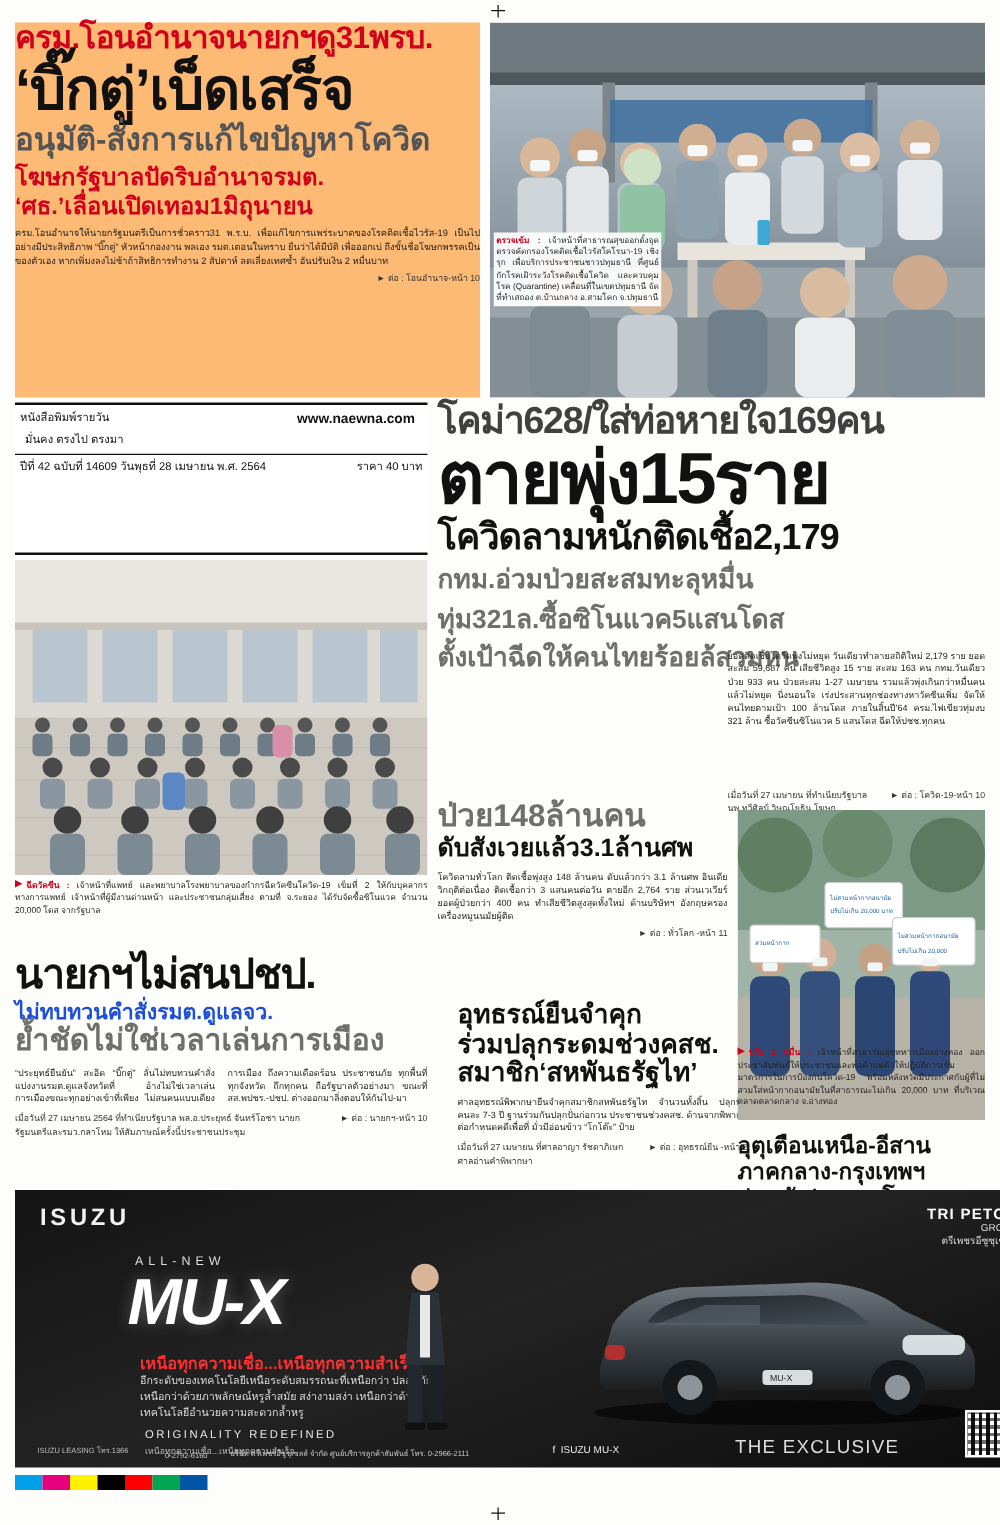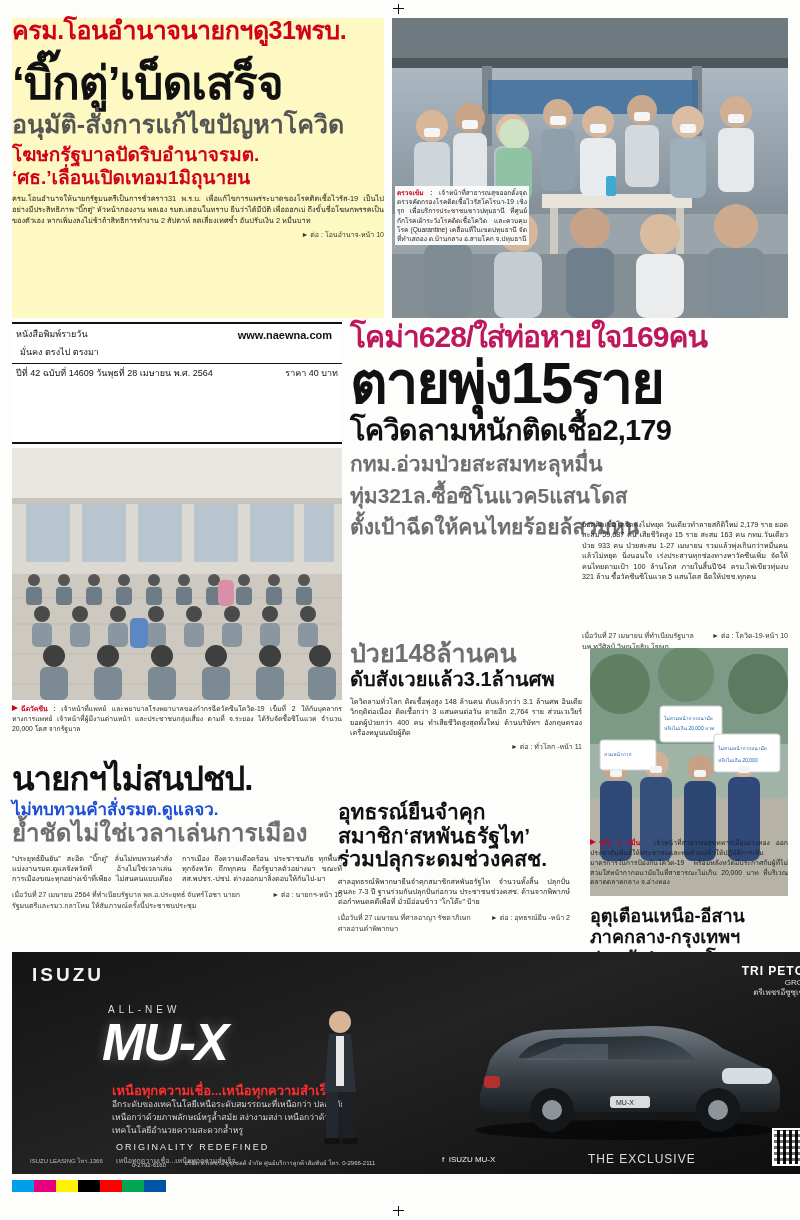--- a/index.html
+++ b/index.html
@@ -11,29 +11,29 @@
     overflow:hidden;
     position:relative;
   }
   .page{
     position:absolute;inset:0;
     background:#fdfdfb;
   }
   
   .top-left{
     position:absolute;left:12px;top:18px;width:372px;height:300px;
-    background:#fef9c3;
+    background:#fdba74;
   }
   .hl-red1{
     color:#d0021b;font-weight:bold;font-size:25px;line-height:1;
     letter-spacing:-0.5px;white-space:nowrap;
   }
   .hl-black{
     color:#111;font-weight:bold;font-size:46px;line-height:1.05;
-    margin-top:16px;letter-spacing:-1px;white-space:nowrap;
+    margin-top:4px;letter-spacing:-1px;white-space:nowrap;
   }
   .hl-gray{
     color:#555;font-weight:bold;font-size:25px;line-height:1.1;margin-top:4px;
     white-space:nowrap;
   }
   .hl-red2{
     color:#d0021b;font-weight:bold;font-size:19px;line-height:1.15;margin-top:5px;
     white-space:nowrap;
   }
   .hl-red3{
@@ -68,21 +68,21 @@
     margin:2px 0 0 6px;letter-spacing:-1px;
   }
   .mh-slogan{font-size:9px;color:#111;margin:2px 0 0 8px;display:inline-block;}
   .mh-url{font-size:11px;color:#111;float:right;margin:-12px 10px 0 0;font-weight:bold;}
   .mh-bar{
     border-top:1px solid #111;margin-top:4px;padding:2px 4px 0 4px;
     font-size:9px;color:#111;display:flex;justify-content:space-between;
   }
   
   .main-hl{position:absolute;left:350px;top:322px;width:440px;}
-  .mh-line1{font-size:30px;font-weight:bold;color:#be185d;line-height:1;letter-spacing:-1px;white-space:nowrap;}
+  .mh-line1{font-size:30px;font-weight:bold;color:#404040;line-height:1;letter-spacing:-1px;white-space:nowrap;}
   .mh-line2{font-size:58px;font-weight:bold;color:#111;line-height:1;margin-top:2px;letter-spacing:-2px;white-space:nowrap;}
   .mh-line3{font-size:29px;font-weight:bold;color:#111;line-height:1;margin-top:4px;letter-spacing:-0.8px;white-space:nowrap;}
   .sub-gray{color:#6f6f6f;font-weight:bold;font-size:21px;line-height:1.22;margin-top:6px;white-space:nowrap;}
   .main-body{
     position:absolute;left:582px;top:520px;width:206px;
     font-size:7.2px;line-height:1.45;color:#222;text-align:justify;
   }
   .main-cont{position:absolute;left:582px;top:630px;width:206px;font-size:7px;color:#333;display:flex;justify-content:space-between;}
   
   .cap-vac{
@@ -97,21 +97,21 @@
   .b148-body{font-size:7.2px;line-height:1.45;color:#222;text-align:justify;margin-top:6px;}
   .b148-cont{font-size:7px;color:#333;text-align:right;margin-top:3px;}
   
   .blk-left2{position:absolute;left:12px;top:762px;width:330px;}
   .l2-a{font-size:33px;font-weight:bold;color:#111;line-height:1.05;letter-spacing:-1px;white-space:nowrap;}
   .l2-b{font-size:17px;font-weight:bold;color:#1d4ed8;line-height:1.12;margin-top:3px;white-space:nowrap;}
   .l2-c{font-size:24px;font-weight:bold;color:#6f6f6f;line-height:1.12;margin-top:1px;white-space:nowrap;}
   .l2-body{font-size:7.2px;line-height:1.45;color:#222;text-align:justify;margin-top:7px;column-count:2;column-gap:10px;}
   .l2-foot{font-size:7px;color:#333;display:flex;justify-content:space-between;margin-top:4px;}
   
-  .blk-court{position:absolute;left:338px;top:800px;width:232px;}
+  .blk-court{position:absolute;left:366px;top:800px;width:232px;}
   .ct-a{font-size:21px;font-weight:bold;color:#111;line-height:1.12;white-space:nowrap;}
   .ct-body{font-size:7.2px;line-height:1.45;color:#222;text-align:justify;margin-top:6px;}
   .ct-foot{font-size:7px;color:#333;display:flex;justify-content:space-between;margin-top:4px;}
   
   .cap-protest{
     position:absolute;left:590px;top:900px;width:198px;
     font-size:6.8px;line-height:1.45;color:#222;text-align:justify;
   }
   .blk-weather{position:absolute;left:590px;top:818px;width:198px;}
   .wx-a{font-size:18px;font-weight:bold;color:#111;line-height:1.18;white-space:nowrap;}
@@ -129,21 +129,21 @@
     position:absolute;left:90px;top:60px;font-size:52px;font-weight:bold;font-style:italic;
     letter-spacing:-2px;color:#fff;text-shadow:0 0 12px rgba(255,255,255,.25);
   }
   .ad-red1{position:absolute;left:100px;top:128px;font-size:13px;font-weight:bold;color:#ff2f2f;white-space:nowrap;}
   .ad-th2{position:absolute;left:100px;top:146px;font-size:8.5px;color:#dcdcdc;line-height:1.5;width:240px;}
   .ad-orig{position:absolute;left:104px;top:190px;font-size:9px;letter-spacing:2px;color:#e8e8e8;}
   .ad-orig2{position:absolute;left:104px;top:203px;font-size:7px;color:#b9b9b9;}
   .ad-tri{position:absolute;right:16px;top:12px;text-align:right;font-size:8px;color:#ddd;line-height:1.2;}
   .ad-tri b{font-size:12px;letter-spacing:1px;color:#fff;}
   .ad-fb{position:absolute;left:430px;bottom:10px;font-size:8px;color:#eee;}
-  .ad-excl{position:absolute;left:576px;bottom:8px;font-size:12px;color:#ddd;letter-spacing:1px;}
+  .ad-excl{position:absolute;left:576px;bottom:8px;font-size:15px;color:#ddd;letter-spacing:1px;}
   .ad-foot{position:absolute;left:18px;bottom:8px;font-size:6px;color:#bbb;line-height:1.3;}
   .ad-logos{position:absolute;left:120px;bottom:6px;display:flex;gap:18px;align-items:flex-end;font-size:6px;color:#ccc;}
   .qr{position:absolute;right:20px;bottom:8px;width:34px;height:34px;background:
      repeating-linear-gradient(90deg,#fff 0 3px,#111 3px 6px),
      repeating-linear-gradient(0deg,rgba(255,255,255,.6) 0 3px,rgba(17,17,17,.6) 3px 6px);
      background-blend-mode:multiply;border:2px solid #fff;}
   
   .car{position:absolute;right:40px;bottom:34px;width:330px;height:150px;}
   .man{position:absolute;left:300px;bottom:28px;width:56px;height:140px;}
   
@@ -381,22 +381,22 @@
     <div class="l2-c">ย้ำชัดไม่ใช่เวลาเล่นการเมือง</div>
     <div class="l2-body">“ประยุทธ์ยืนยัน” สะอิด “บิ๊กตู่” ลั่นไม่ทบทวนคำสั่งแบ่งงานรมต.ดูแลจังหวัดที่ อ้างไม่ใช่เวลาเล่นการเมืองขณะทุกอย่างเข้าที่เพียง ไม่สนคนแบบเดียงการเมือง ถึงความเดือดร้อน ประชาชนภัย ทุกพื้นที่ ทุกจังหวัด ถึกทุกคน ถือรัฐบาลตัวอย่างมา ขณะที่ สส.พปชร.-ปชป. ต่างออกมาลิ่งตอบให้กันไป-มา</div>
     <div class="l2-foot">
       <span style="width:235px">เมื่อวันที่ 27 เมษายน 2564 ที่ทำเนียบรัฐบาล พล.อ.ประยุทธ์ จันทร์โอชา นายกรัฐมนตรีและรมว.กลาโหม ให้สัมภาษณ์ครั้งนี้ประชาชนประชุม</span>
       <span>► ต่อ : นายกฯ-หน้า 10</span>
     </div>
   </div>
 
   <div class="blk-court">
     <div class="ct-a">อุทธรณ์ยืนจำคุก</div>
+    <div class="ct-a">ร่วมปลุกระดมช่วงคสช.</div>
     <div class="ct-a">สมาชิก‘สหพันธรัฐไท’</div>
-    <div class="ct-a">ร่วมปลุกระดมช่วงคสช.</div>
     <div class="ct-body">ศาลอุทธรณ์พิพากษายืนจำคุกสมาชิกสหพันธรัฐไท จำนวนทั้งสิ้น ปลุกปั่น คนละ 7-3 ปี ฐานร่วมกันปลุกปั่นก่อกวน ประชาชนช่วงคสช. ด้านจากพิพากษ์ต่อกำหนดคดีเพื่อที่ มั่วมีอ่อนข้าว “โกโต๊ะ” ป้าย</div>
     <div class="ct-foot">
       <span style="width:140px">เมื่อวันที่ 27 เมษายน ที่ศาลอาญา รัชดาภิเษก ศาลอ่านคำพิพากษา</span>
       <span>► ต่อ : อุทธรณ์ยืน -หน้า 2</span>
     </div>
   </div>
 
   <div class="ph photo-protest">
     <svg class="sky" viewBox="0 0 198 248" preserveAspectRatio="none">
       <rect width="198" height="248" fill="#9fb3a6"></rect>

